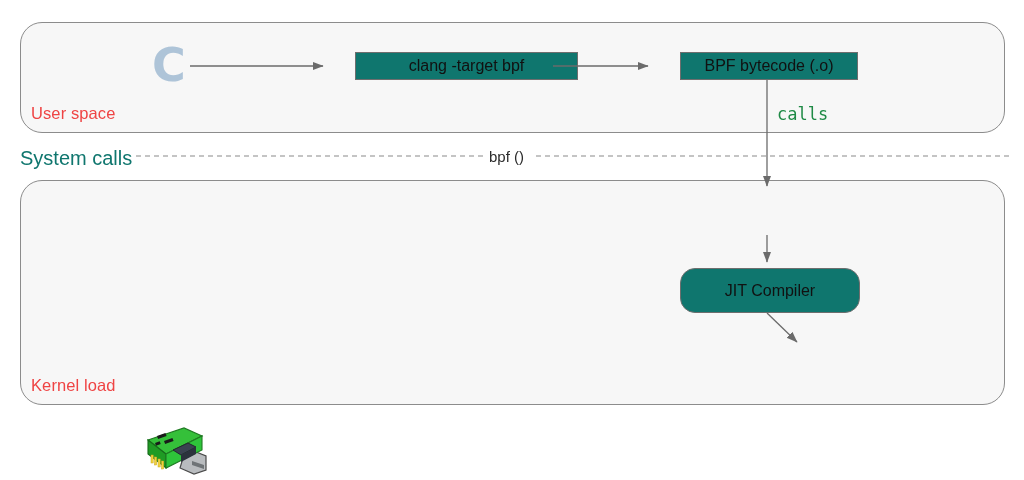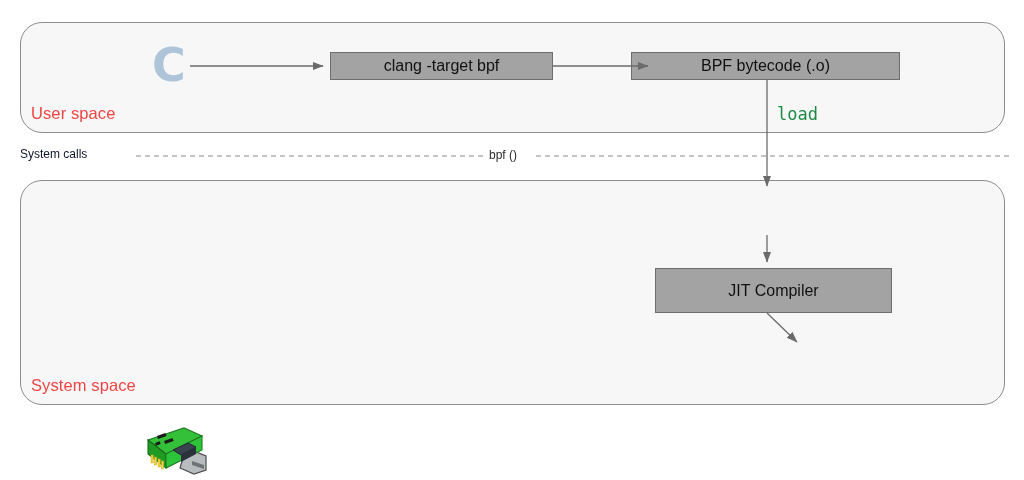--- a/index.html
+++ b/index.html
@@ -28,52 +28,53 @@
     position: absolute;
     font-size: 16.5px;
     color: #ef4444;
     letter-spacing: 0.1px;
     white-space: nowrap;
   }
 
   
   .node-box {
     position: absolute;
-    background: #a3a3a3;
+    background: #0f766e;
     border: 1.1px solid #6e6e6e;
     box-sizing: border-box;
     display: flex;
     align-items: center;
     justify-content: center;
     font-size: 16px;
     color: #111111;
     white-space: nowrap;
+    margin-left: 25px;
   }
 
   
   .c-logo {
     position: absolute;
     font-family: "DejaVu Sans", sans-serif;
     font-weight: 700;
     font-size: 46px;
     line-height: 1;
     color: #aec4d8;
     user-select: none;
   }
 
   
   .syscall-label {
     position: absolute;
-    font-size: 12px;
-    color: #0f172a;
+    font-size: 20px;
+    color: #0f766e;
     white-space: nowrap;
   }
   .syscall-mid-label {
     position: absolute;
-    font-size: 12px;
+    font-size: 15px;
     color: #2b2b2b;
     background: #ffffff;
     padding: 0 3px;
     white-space: nowrap;
   }
 
   
   .load-label {
     position: absolute;
     font-family: "DejaVu Sans Mono", monospace;
@@ -97,33 +98,33 @@
 </style>
 </head>
 <body>
 
 <div id="canvas">
 
   <div class="space-box" style="left:20px; top:22px; width:985px; height:111px;"></div>
   <div class="space-label" style="left:31px; top:104px;">User space</div>
 
   <div class="space-box" style="left:20px; top:180px; width:985px; height:225px;"></div>
-  <div class="space-label" style="left:31px; top:376px;">System space</div>
+  <div class="space-label" style="left:31px; top:376px;">Kernel load</div>
 
   <div class="c-logo" style="left:152px; top:42px;">C</div>
 
   <div class="node-box" style="left:330px; top:52px; width:223px; height:28px;">clang -target bpf</div>
 
-  <div class="node-box" style="left:631px; top:52px; width:269px; height:28px;">BPF bytecode (.o)</div>
+  <div class="node-box" style="left:655px; top:52px; width:178px; height:28px;">BPF bytecode (.o)</div>
 
 
-  <div class="node-box" style="left:655px; top:268px; width:237px; height:45px;">JIT Compiler</div>
+  <div class="node-box" style="left:655px; top:268px; width:180px; height:45px;border-radius:15px;">JIT Compiler</div>
 
 
-  <div class="load-label" style="left:777px; top:104px;">load</div>
+  <div class="load-label" style="left:777px; top:104px;">calls</div>
 
   <div class="syscall-label" style="left:20px; top:147px;">System calls</div>
 
   <div class="syscall-mid-label" style="left:486px; top:148px;">bpf ()</div>
 
   <svg class="overlay" viewBox="0 0 1024 480">
     <defs>
       <marker id="arrowhead" markerWidth="9" markerHeight="9" refX="8" refY="3.2" orient="auto" markerUnits="strokeWidth">
         <path d="M0,0 L8.5,3.2 L0,6.4 z" fill="#6b6b6b"></path>
       </marker>

